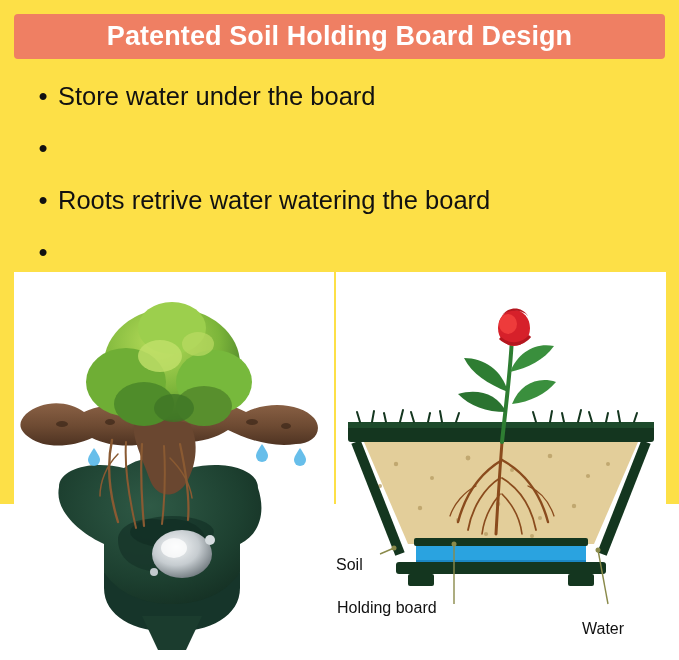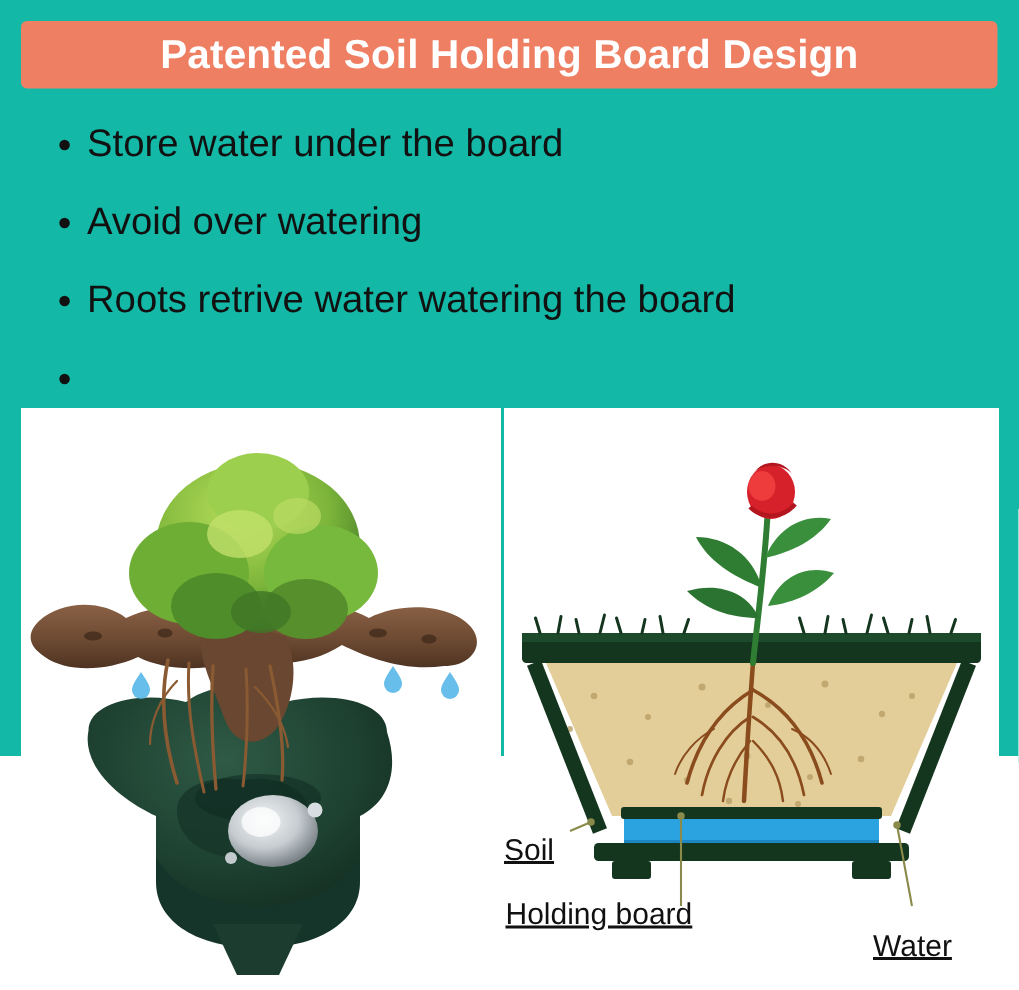--- a/index.html
+++ b/index.html
@@ -11,21 +11,21 @@
     width: 679px;
     height: 660px;
     font-family: "Liberation Sans", sans-serif;
     overflow: hidden;
     position: relative;
   }
   .page {
     position: relative;
     width: 679px;
     height: 504px;
-    background: #14b8a6;
+    background: #fde047;
   }
 
   
   .banner {
     position: absolute;
     left: 14px;
     top: 14px;
     width: 651px;
     height: 45px;
     background: #ef7f63;
@@ -83,24 +83,23 @@
   .diagram {
     position: absolute;
     left: 336px;
     top: 272px;
     width: 330px;
     height: 378px;
     overflow: hidden;
   }
   .label {
     position: absolute;
-    font-size: 20px;
+    font-size: 16px;
     color: #111111;
     white-space: nowrap;
-    text-decoration: underline;
   }
   .label-soil { left: 0px; top: 284px; }
   .label-board { left: 1px; top: 327px; text-align: right; }
   .label-water { left: 246px; top: 348px; }
 
   svg { display: block; }
 </style>
 </head>
 <body>
 
@@ -110,21 +109,20 @@
     <div class="banner-title">Patented Soil Holding Board Design</div>
   </div>
 
   <div class="bullets">
     <div class="bullet-row">
       <div class="bullet-dot">•</div>
       <div class="bullet-text">Store water under the board</div>
     </div>
     <div class="bullet-row">
       <div class="bullet-dot">•</div>
-      <div class="bullet-text">Avoid over watering</div>
     </div>
     <div class="bullet-row">
       <div class="bullet-dot">•</div>
       <div class="bullet-text">Roots retrive water watering the board</div>
     </div>
     <div class="bullet-row">
       <div class="bullet-dot">•</div>
     </div>
   </div>
 

